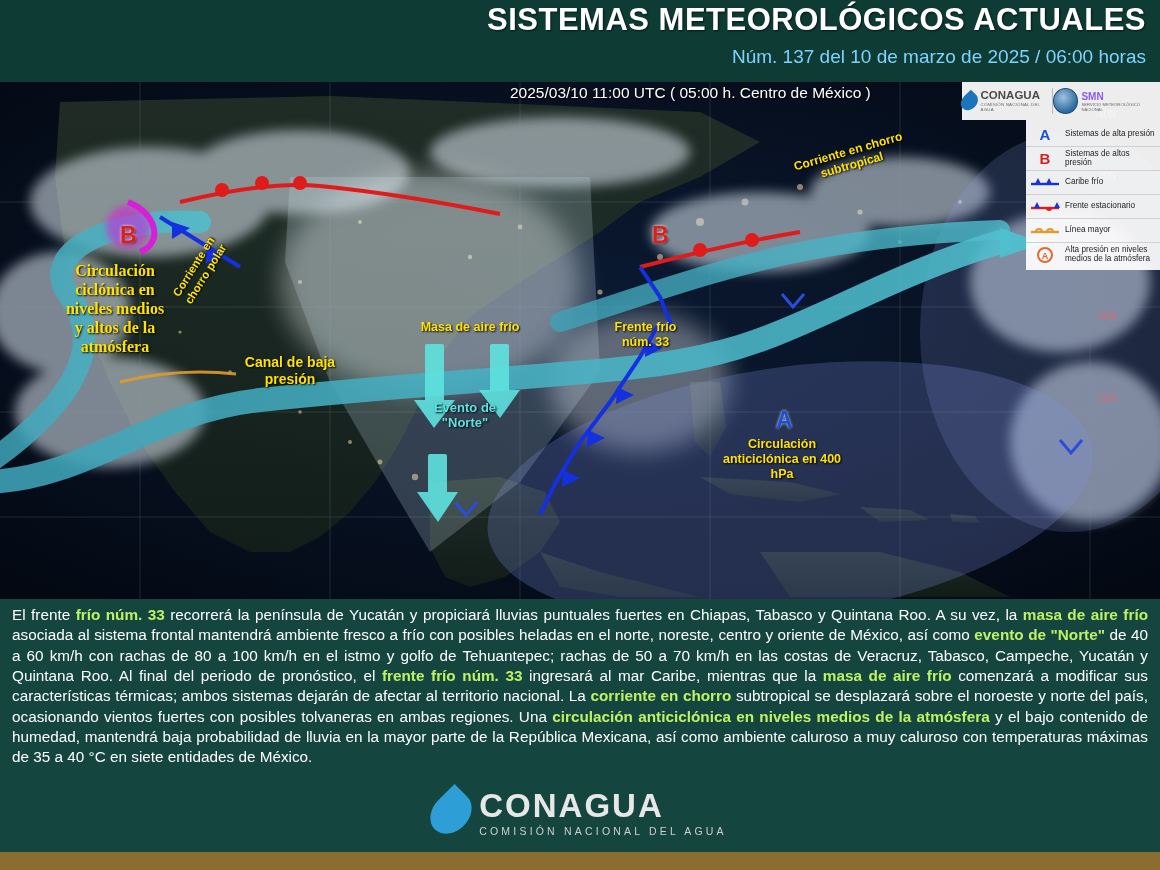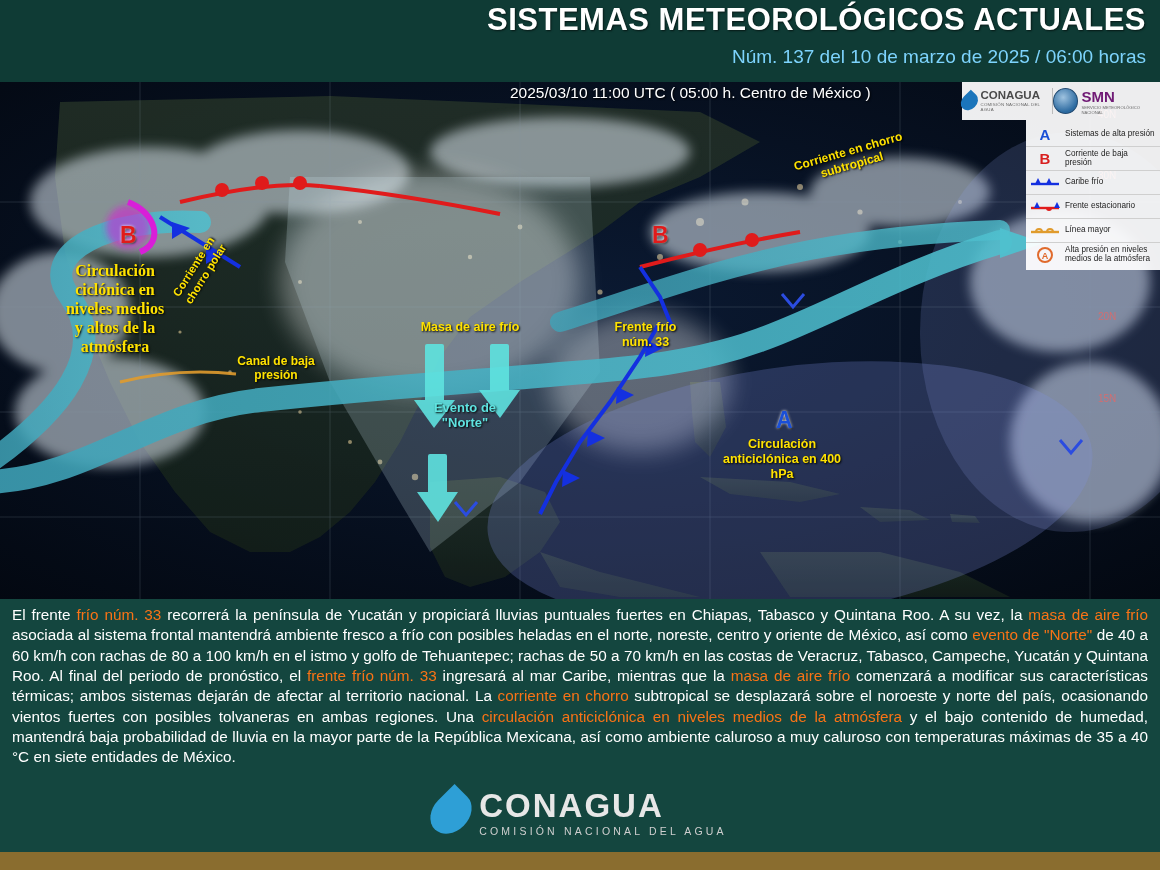--- a/index.html
+++ b/index.html
@@ -56,21 +56,21 @@
   }
   .logo-conagua-txt{font-size:11.5px;font-weight:bold;color:#4a4a4a;line-height:1.0;}
   .logo-conagua-sub{font-size:4.4px;color:#6a6a6a;letter-spacing:.2px;}
   .logo-div{width:1px;height:26px;background:#bbb;}
   .logo-smn{display:flex;align-items:center;gap:3px;}
   .logo-smn-seal{
     width:24px;height:24px;border-radius:50%;
     background:radial-gradient(circle at 40% 35%,#9fc3e0,#2c6aa0 70%);
     border:1px solid #224b72;
   }
-  .logo-smn-txt{font-size:15px;font-weight:bold;color:#701a75;}
+  .logo-smn-txt{font-size:10px;font-weight:bold;color:#8b5cf6;}
   .logo-smn-sub{font-size:4.2px;color:#6a6a6a;}
 
   
   .legend{
     position:absolute;right:0;top:38px;width:134px;
     background:rgba(255,255,255,.93);
     z-index:42;
     padding:3px 0 4px 0;
   }
   .legend-row{
@@ -87,21 +87,21 @@
   
   .textblock{
     position:absolute;left:0;top:599px;width:1160px;height:175px;
     background:#14463f;
     color:#ffffff;
     font-size:15.3px;line-height:1.33;
     padding:6px 12px 0 12px;
     box-sizing:border-box;
     text-align:justify;
   }
-  .hl{color:#f97316;font-weight:normal;}
+  .hl{color:#bef264;font-weight:bold;}
 
   
   .footer{
     position:absolute;left:0;top:774px;width:1160px;height:78px;
     background:#14463f;
     display:flex;align-items:center;justify-content:center;
   }
   .footer-logo{display:flex;align-items:center;gap:10px;}
   .footer-drop{
     width:36px;height:46px;background:#2e9fd6;
@@ -325,21 +325,21 @@
         <div class="legend-sym">
           <div class="sym-A">A</div>
         </div>
         <div class="legend-txt">Sistemas de alta presión</div>
       </div>
 
       <div class="legend-row">
         <div class="legend-sym">
           <div class="sym-B">B</div>
         </div>
-        <div class="legend-txt">Corriente de baja presión</div>
+        <div class="legend-txt">Sistemas de altos presión</div>
       </div>
 
       <div class="legend-row">
         <div class="legend-sym">
           <svg width="30" height="16" viewBox="0 0 30 16">
             <line x1="1" y1="9" x2="29" y2="9" stroke="#1430e0" stroke-width="2.4"></line>
             <polygon points="5,9 11,9 8,3" fill="#1430e0"></polygon>
             <polygon points="16,9 22,9 19,3" fill="#1430e0"></polygon>
           </svg>
         </div>
@@ -377,21 +377,21 @@
           </svg>
         </div>
         <div class="legend-txt">Alta presión en niveles medios de la atmósfera</div>
       </div>
     </div>
 
     <div class="ann ann-yellow ctr" style="left:60px;top:180px;width:110px;font-size:16px;line-height:1.18;font-family:Liberation Serif, serif;">Circulación ciclónica en niveles medios y altos de la atmósfera</div>
 
     <div class="ann ann-yellow ctr" style="left:160px;top:175px;width:80px;font-size:11.5px;line-height:1.18;transform:rotate(-58deg);">Corriente en chorro polar</div>
 
-    <div class="ann ann-yellow ctr" style="left:226px;top:272px;width:100px;font-size:12px;line-height:1.18;">Canal de baja presión</div>
+    <div class="ann ann-yellow ctr" style="left:240px;top:272px;width:100px;font-size:14px;line-height:1.18;">Canal de baja presión</div>
 
     <div class="ann ann-yellow ctr" style="left:420px;top:238px;width:100px;font-size:12.5px;line-height:1.18;">Masa de aire frío</div>
 
     <div class="ann ann-cyan ctr" style="left:410px;top:318px;width:110px;font-size:13px;line-height:1.18;">Evento de "Norte"</div>
 
     <div class="ann ann-yellow ctr" style="left:598px;top:238px;width:95px;font-size:12.5px;line-height:1.18;">Frente frío núm. 33</div>
 
     <div class="ann ann-yellow ctr" style="left:790px;top:62px;width:120px;font-size:12px;line-height:1.18;transform:rotate(-16deg);">Corriente en chorro subtropical</div>
 
     <div class="ann ann-yellow ctr" style="left:722px;top:355px;width:120px;font-size:12.5px;line-height:1.18;">Circulación anticiclónica en 400 hPa</div>

